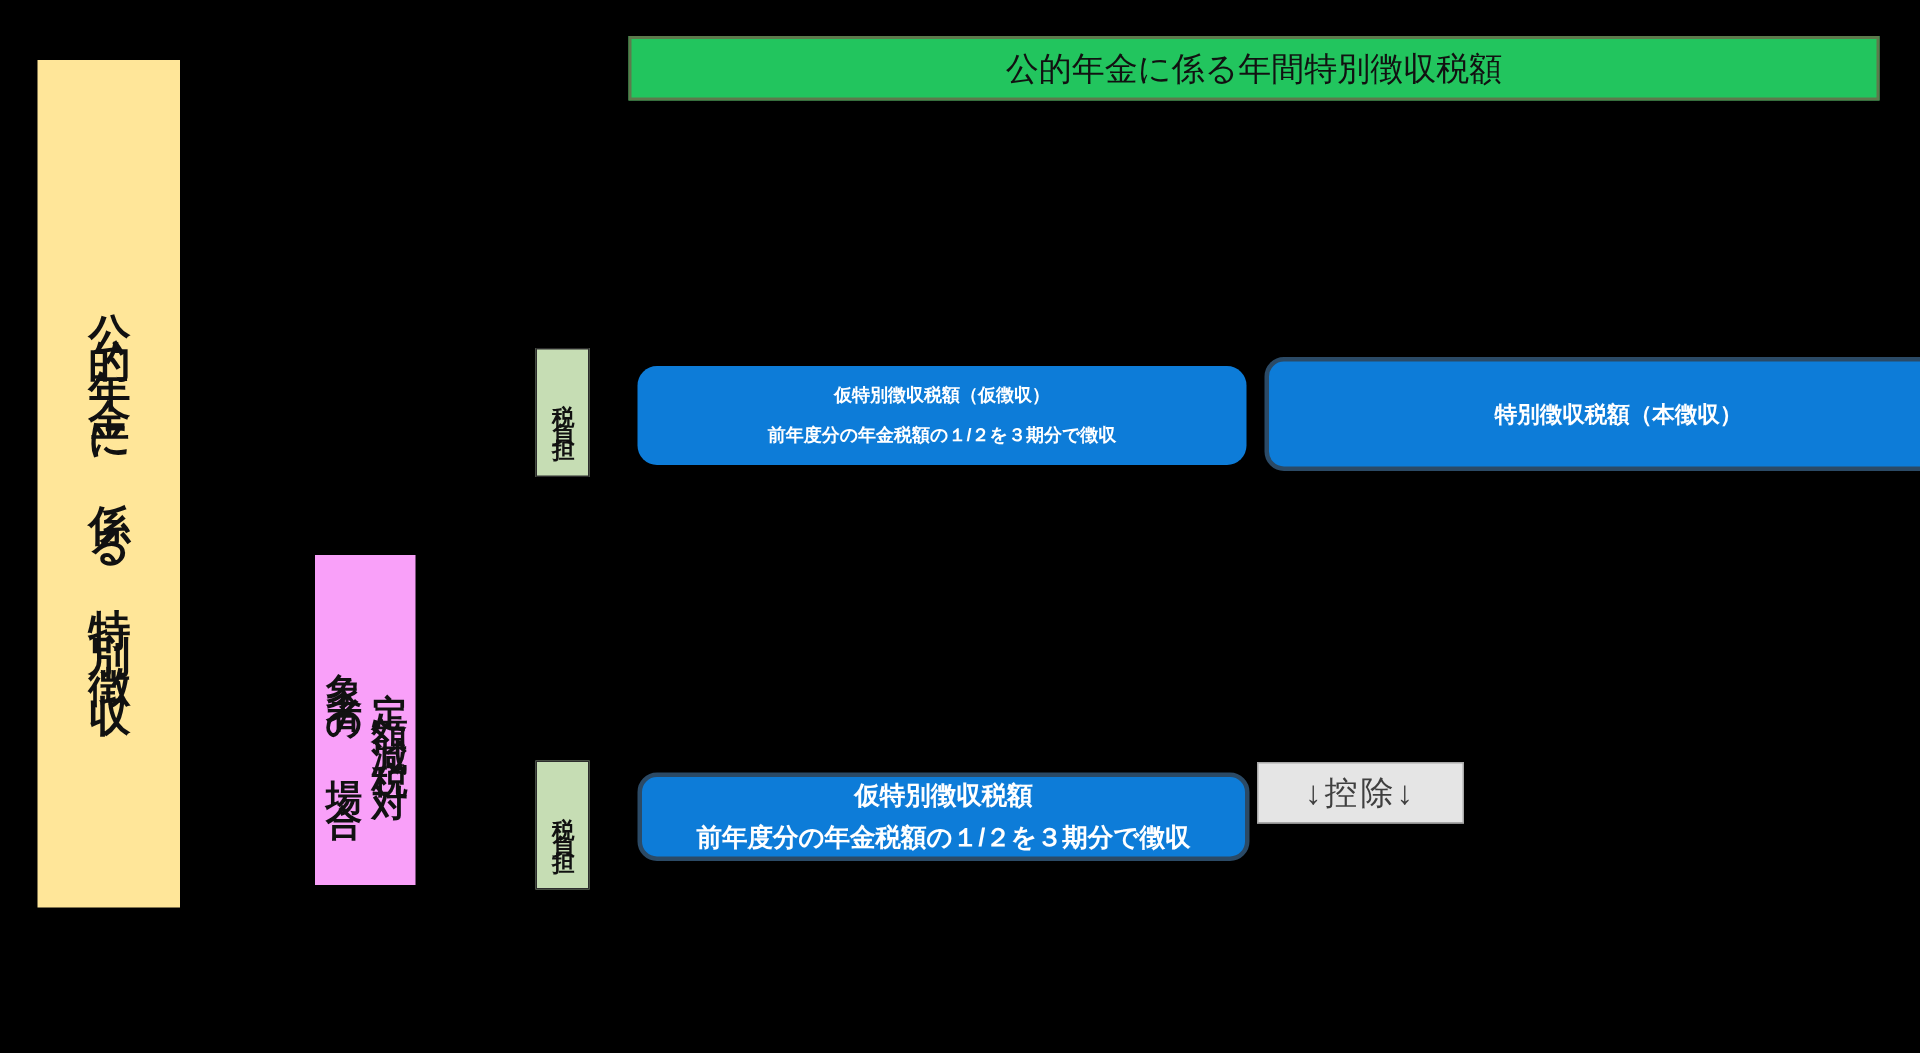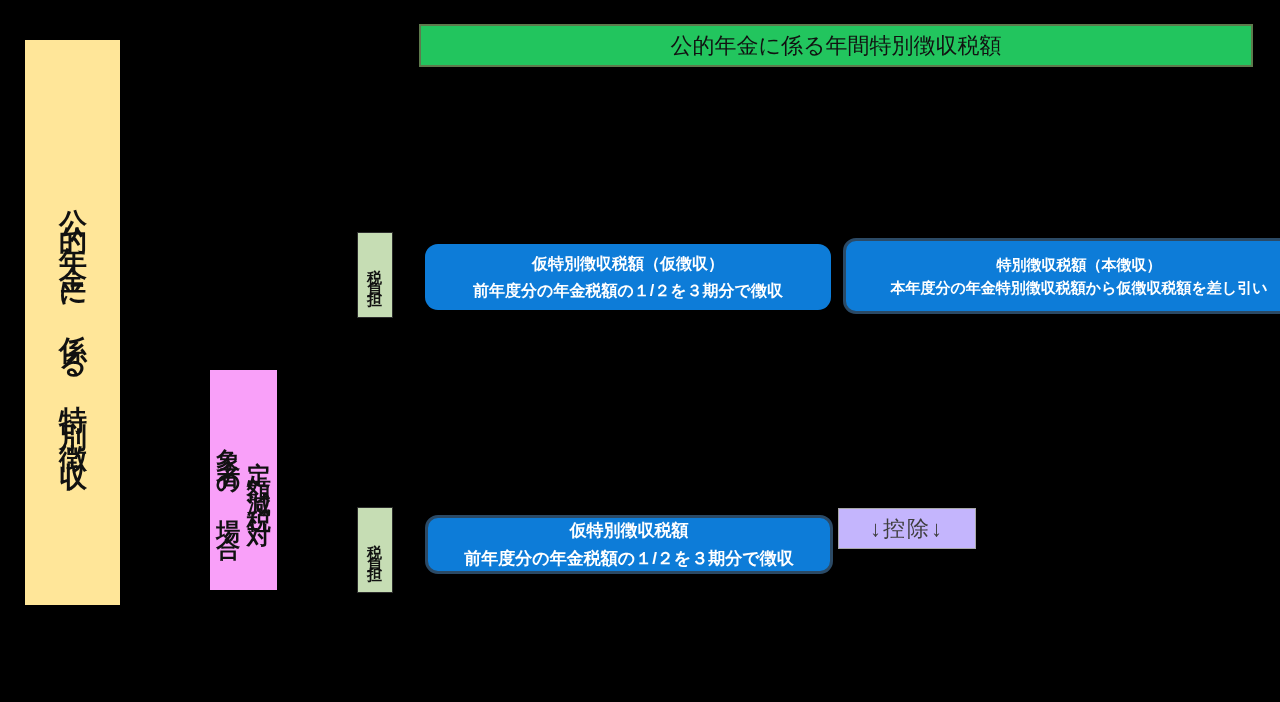--- a/index.html
+++ b/index.html
@@ -60,36 +60,36 @@
   
   .blue-box {
     position: absolute; background: #0d7cd8; border-radius: 13px;
     color: #fff; display: flex; flex-direction: column;
     align-items: center; justify-content: center; text-align: center;
   }
   .blue-box .line { font-weight: bold; }
   .blue-box.provisional {
     left: 425px; top: 244px; width: 406px; height: 66px;
   }
-  .blue-box.provisional .line { font-size: 16px; line-height: 27px; }
+  .blue-box.provisional .line { font-size: 12px; line-height: 27px; }
   .blue-box.main {
     left: 843px; top: 238px; width: 472px; height: 76px;
     border: 3px solid #2b4a66;
   }
   .blue-box.main .line { font-size: 15px; line-height: 23px; }
   .blue-box.reduction {
     left: 425px; top: 515px; width: 408px; height: 59px;
     border: 3px solid #2b4a66;
   }
   .blue-box.reduction .line { font-size: 17px; line-height: 28px; }
 
   
   .deduction-box {
     position: absolute; left: 838px; top: 508px; width: 138px; height: 41px;
-    background: #c4b5fd; border: 1px solid #a8a8a8;
+    background: #e5e5e5; border: 1px solid #a8a8a8;
     display: flex; align-items: center; justify-content: center;
   }
   .deduction-box span {
     font-size: 22px; color: #3f3f3f; letter-spacing: 2px; white-space: nowrap;
   }
 </style>
 </head>
 <body>
 
 <div class="canvas">
@@ -115,21 +115,20 @@
     <div class="v-text">税負担</div>
   </div>
 
   <div class="blue-box provisional">
     <div class="line">仮特別徴収税額（仮徴収）</div>
     <div class="line">前年度分の年金税額の１/２を３期分で徴収</div>
   </div>
 
   <div class="blue-box main">
     <div class="line">特別徴収税額（本徴収）</div>
-    <div class="line">本年度分の年金特別徴収税額から仮徴収税額を差し引い</div>
   </div>
 
   <div class="blue-box reduction">
     <div class="line">仮特別徴収税額</div>
     <div class="line">前年度分の年金税額の１/２を３期分で徴収</div>
   </div>
 
   <div class="deduction-box">
     <span>↓控除↓</span>
   </div>

